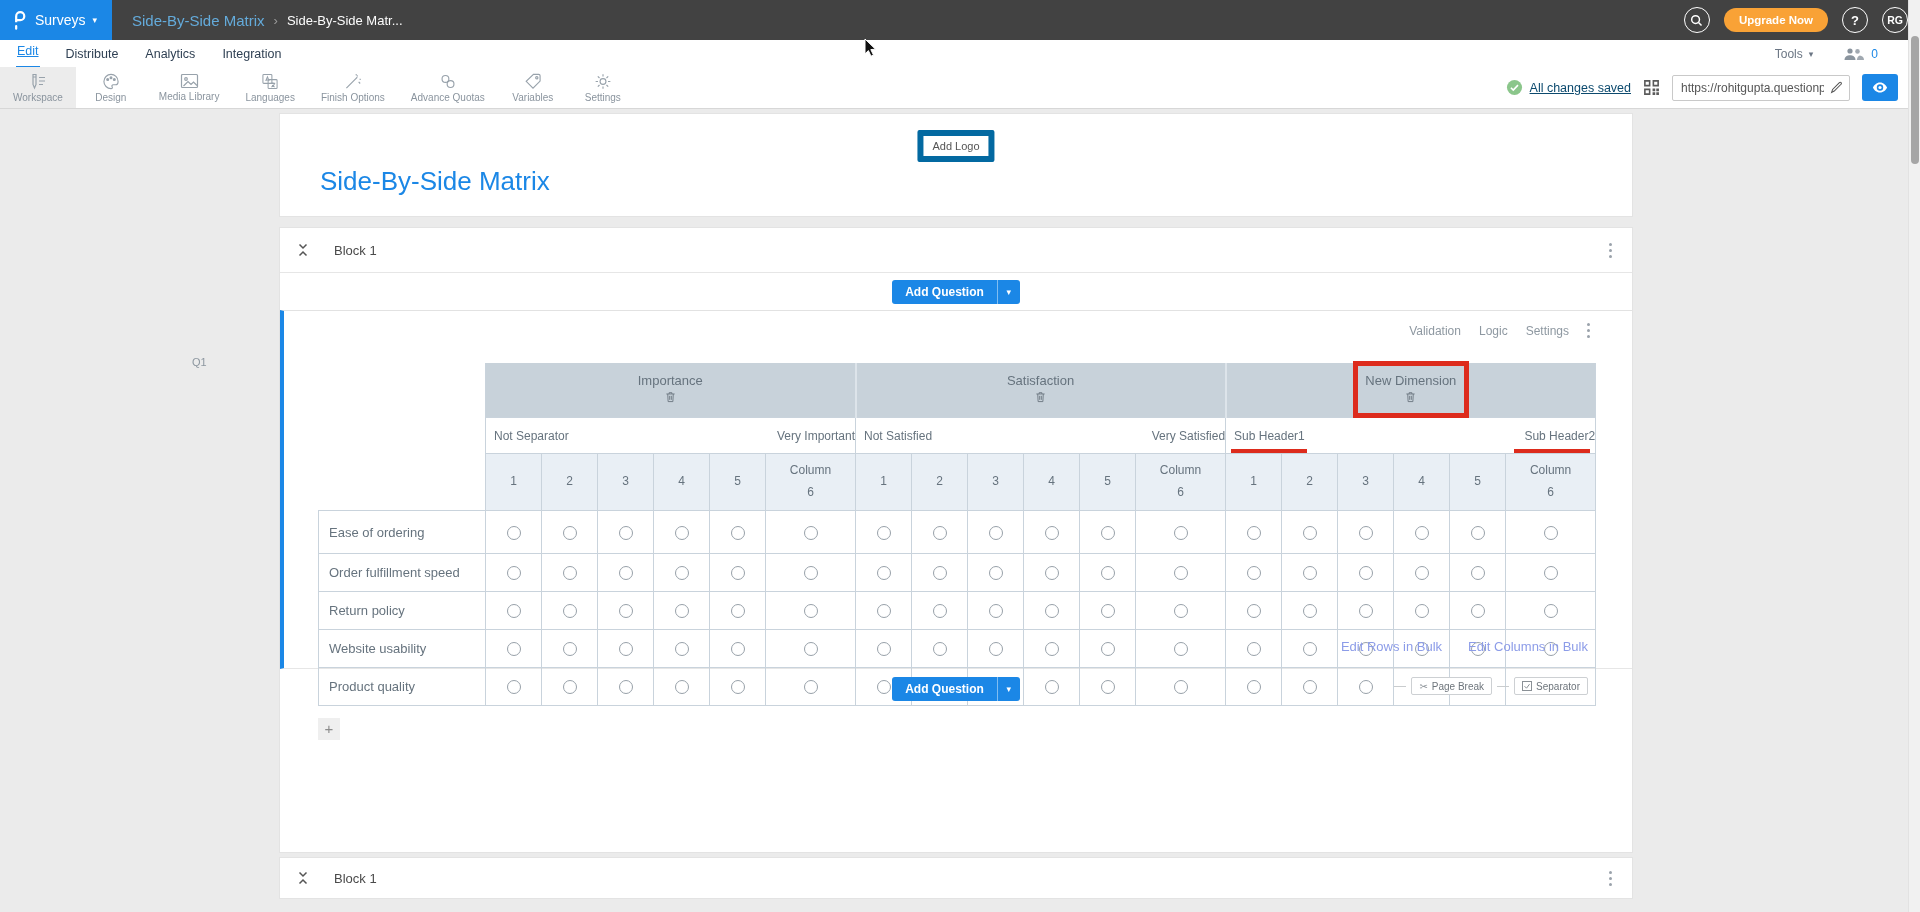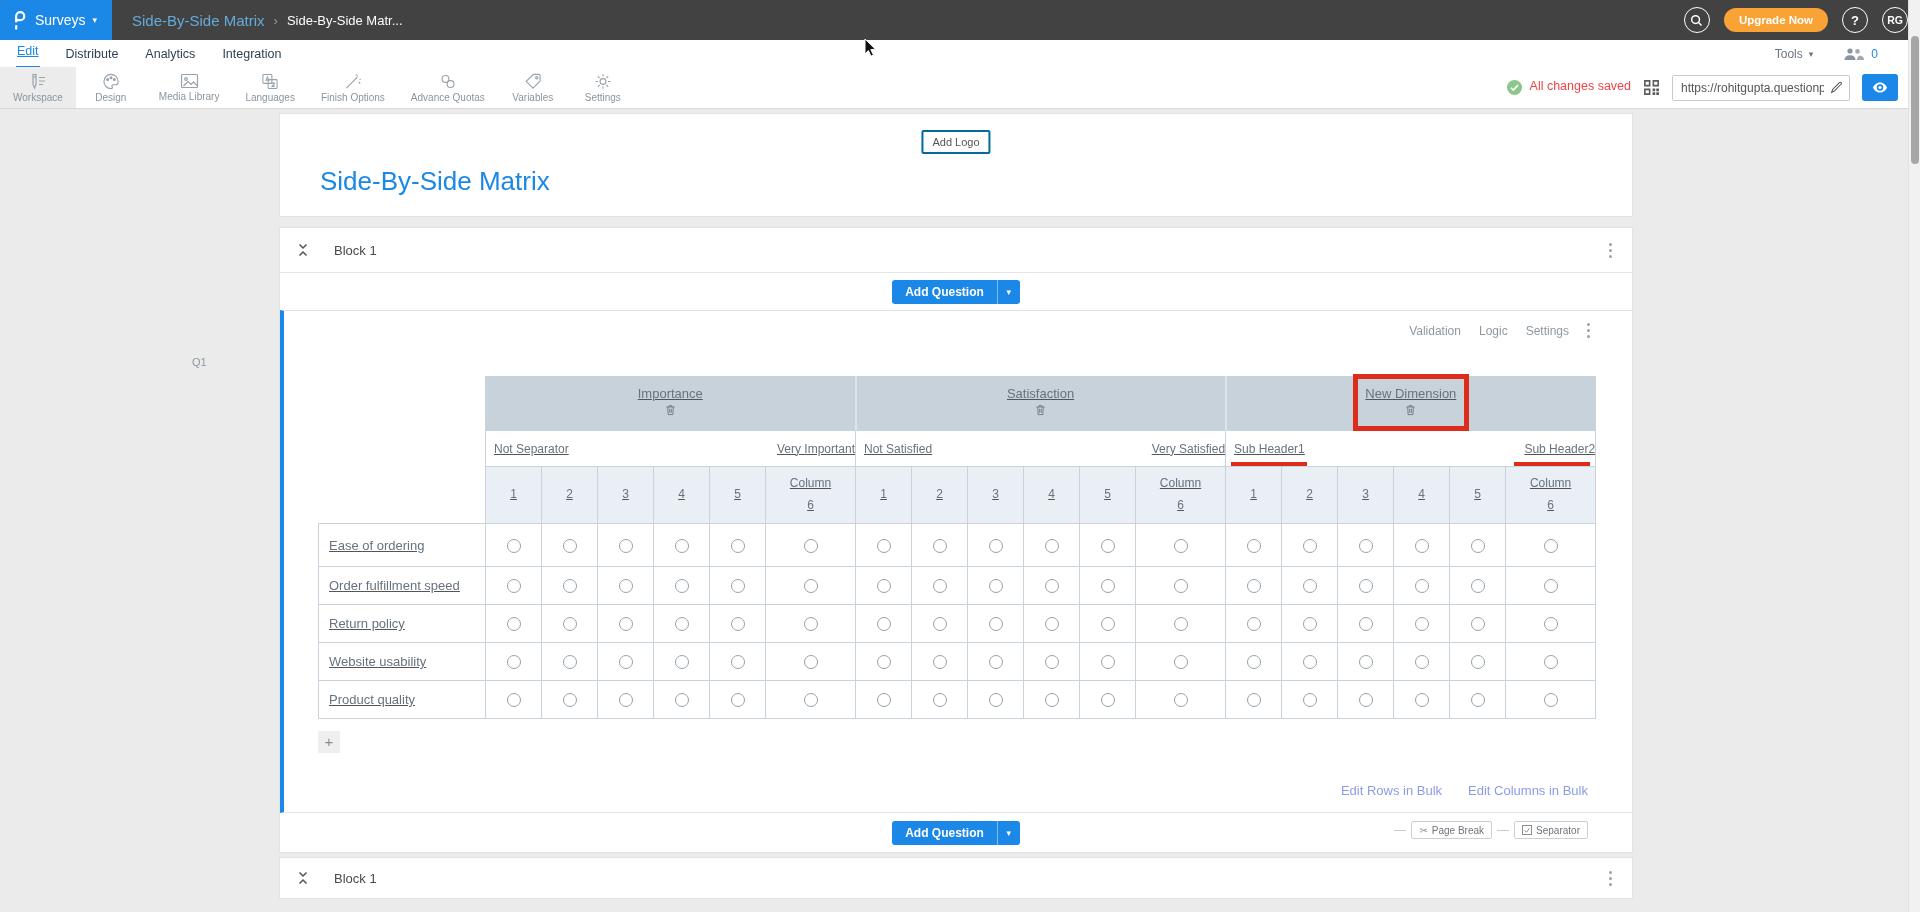--- a/index.html
+++ b/index.html
@@ -35,53 +35,53 @@
   .collab-count{color:#1b87e6;font-size:12px;}
 
   
   .toolbar{top:67px;left:0;width:1920px;height:42px;background:#fff;border-bottom:1px solid #d7d7d7;
            display:flex;align-items:stretch;box-sizing:border-box;}
   .tb-item{display:flex;flex-direction:column;align-items:center;justify-content:center;gap:2px;
            padding:0 13px;min-width:44px;cursor:pointer;color:#98a2ab;}
   .tb-item.selected{background:#ececec;}
   .tb-label{font-size:10px;color:#8a949e;white-space:nowrap;}
   .tb-right{margin-left:auto;display:flex;align-items:center;gap:12px;margin-right:22px;}
-  .saved{display:flex;align-items:flex-start;gap:7px;color:#ef4444;font-size:12.5px;}
+  .saved{display:flex;align-items:center;gap:7px;color:#0c4a6e;font-size:12.5px;text-decoration:underline;}
   .url-box{width:178px;height:26px;border:1px solid #c9c9c9;border-radius:2px;background:#fff;
            display:flex;align-items:center;padding:0 6px;box-sizing:border-box;gap:4px;}
   .url-input{border:none;outline:none;flex:1;font-size:12px;color:#555;font-family:"Liberation Sans",sans-serif;min-width:0;background:transparent;}
   .eye-btn{width:36px;height:27px;background:#1b87e6;border-radius:3px;display:flex;align-items:center;justify-content:center;cursor:pointer;}
 
   
   .card{background:#fff;box-shadow:0 0 0 1px #e3e3e3;}
   .card1{left:280px;top:114px;width:1352px;height:102px;}
-  .add-logo{position:absolute;left:50%;transform:translateX(-50%);top:16px;border:2px solid #0369a1;
+  .add-logo{position:absolute;left:50%;transform:translateX(-50%);top:16px;border:6px solid #0369a1;
             background:#fff;border-radius:2px;font-size:11px;color:#555;padding:4px 9px;cursor:pointer;}
   .survey-title{position:absolute;left:40px;top:52px;font-size:26px;color:#1b87e6;}
 
   .blockcard{left:280px;top:228px;width:1352px;height:624px;}
   .block-head{height:44px;border-bottom:1px solid #e6e6e6;display:flex;align-items:center;position:relative;}
   .collapse-ic{margin-left:17px;cursor:pointer;display:flex;}
   .block-title{margin-left:25px;font-size:13px;color:#4a4a4a;}
   .dots-v{position:absolute;right:20px;display:flex;flex-direction:column;gap:3px;cursor:pointer;}
   .dots-v i{width:3px;height:3px;border-radius:50%;background:#9aa2ab;}
   .addq-row{height:37px;display:flex;align-items:center;justify-content:center;}
   .addq-btn{display:flex;height:24px;border-radius:3px;overflow:hidden;cursor:pointer;}
   .addq-main{background:#1b87e6;color:#fff;font-size:12px;font-weight:bold;display:flex;align-items:center;padding:0 13px;}
   .addq-caret{background:#1b87e6;border-left:1px solid rgba(255,255,255,.45);width:22px;display:flex;
               align-items:center;justify-content:center;color:#fff;font-size:9px;}
 
   
   .qsection{border-top:1px solid #e2e2e2;border-bottom:1px solid #e6e6e6;border-left:4px solid #1b87e6;
-            height:503px;box-sizing:border-box;padding:12px 42px 0 34px;position:relative;}
+            height:359px;box-sizing:border-box;padding:12px 42px 0 34px;position:relative;}
   .qmeta{display:flex;justify-content:flex-end;align-items:center;gap:18px;color:#8e98a1;font-size:12px;}
   .qmeta span{cursor:pointer;}
   .qtext{margin-top:11px;font-size:14.5px;font-weight:600;color:#46505a;}
 
-  table.matrix{border-collapse:collapse;table-layout:fixed;width:1268px;margin-top:38px;text-decoration:underline;}
+  table.matrix{border-collapse:collapse;table-layout:fixed;width:1268px;margin-top:25px;}
   .m-corner{background:#fff;border-right:1px solid #c9d3dc;border-bottom:1px solid #c9d3dc;}
   .m-group{background:#c8d2da;height:52px;text-align:center;color:#66737e;position:relative;
            border-bottom:1px solid #c9d3dc;cursor:pointer;}
   .m-group.gs{border-left:2px solid #dde4ea;}
   .m-group:last-child{border-right:1px solid #c9d3dc;}
   .m-gname{font-size:13px;}
   .m-group svg{margin-top:3px;}
   .hl-box{position:absolute;left:50%;top:-2px;transform:translateX(-50%);width:116px;height:57px;
           border:5px solid #dd2b1c;box-sizing:border-box;pointer-events:none;z-index:5;}
   .m-sub{height:33px;font-size:12px;color:#66737e;background:#fff;position:relative;

